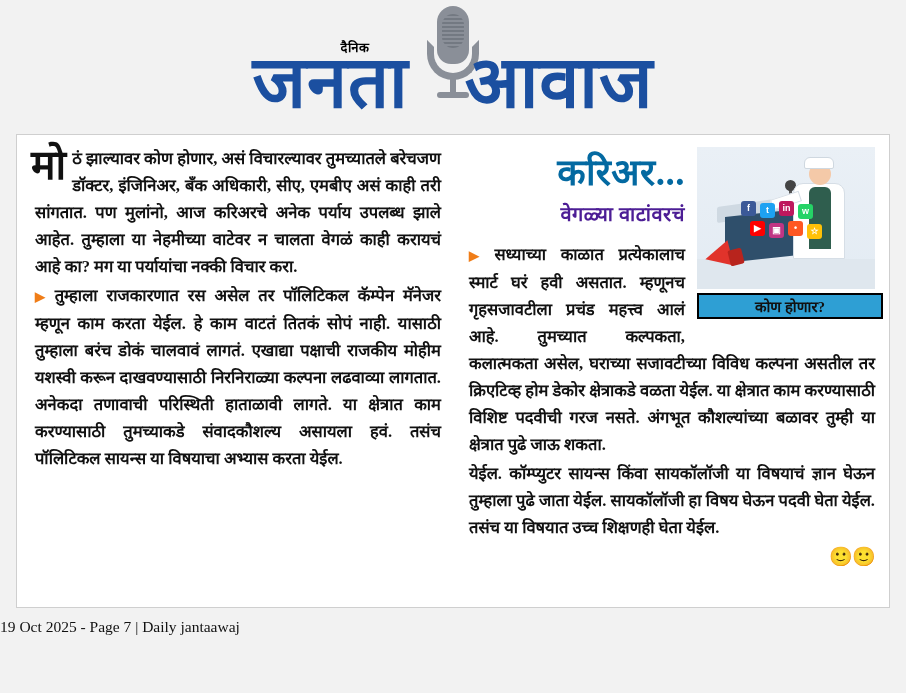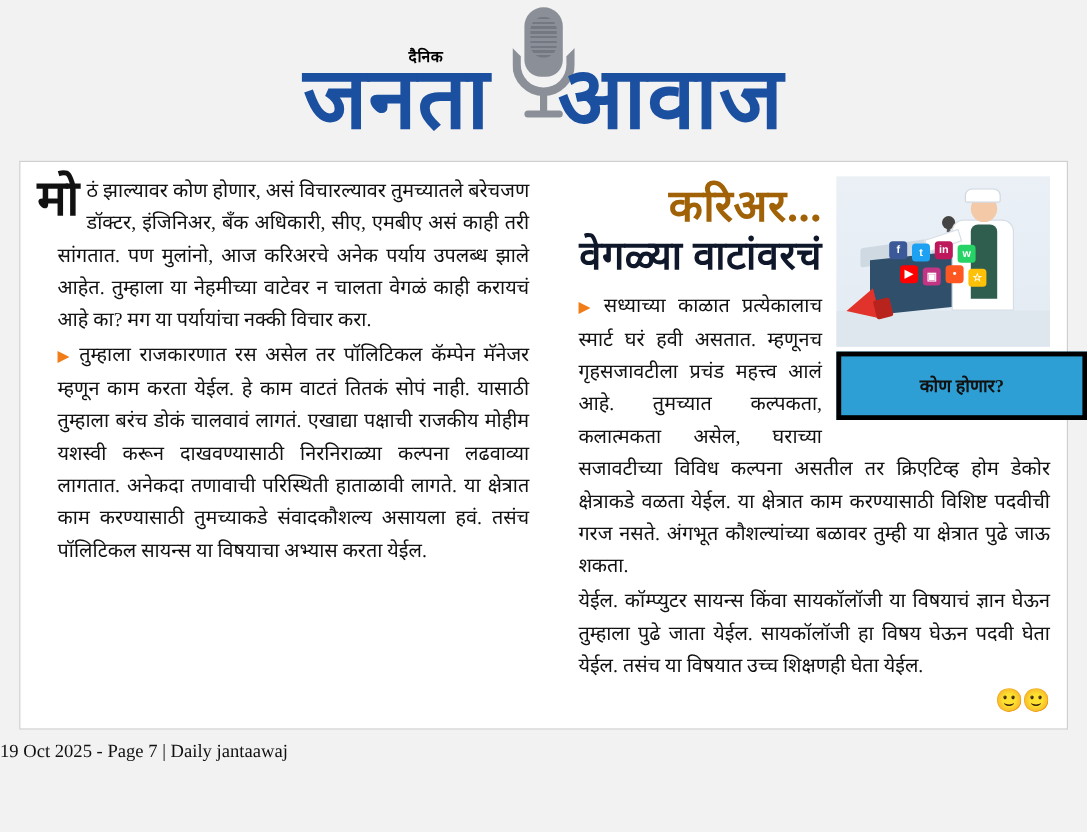--- a/index.html
+++ b/index.html
@@ -141,21 +141,21 @@
   }
   .dropcap {
     float: left;
     font-family: "Liberation Serif", serif;
     font-weight: bold;
     font-size: 41px;
     line-height: 36px;
     padding: 2px 6px 0 0;
     color: #111;
   }
-  .para { margin: 0 0 2px 17px; }
+  .para { margin: 0 0 2px 4px; font-weight: bold; }
   .bullet {
     color: #f07d18;
     font-size: 13px;
     margin-right: 5px;
   }
 
   
   .illus-wrap {
     float: right;
     width: 178px;
@@ -255,51 +255,51 @@
   .ic2 { left: 19px; top: 2px; background: #1da1f2; }
   .ic3 { left: 38px; top: 0;  background: #be185d; }
   .ic4 { left: 57px; top: 3px; background: #25d366; }
   .ic5 { left: 9px;  top: 20px; background: #ff0000; }
   .ic6 { left: 28px; top: 22px; background: #c13584; }
   .ic7 { left: 47px; top: 20px; background: #ff5722; }
   .ic8 { left: 66px; top: 23px; background: #ffc107; }
 
   .illus-caption {
     margin-top: 4px;
-    width: 209px;
+    width: 186px;
     box-sizing: border-box;
     background: #2e9fd4;
-    border: 4px solid #000000;
-    padding: 14px 6px;
+    border: 2px solid #000000;
+    padding: 1px 6px;
     text-align: center;
     font-family: "Liberation Serif", serif;
     font-weight: bold;
     font-size: 15px;
     color: #111;
   }
 
   
   .headline {
     text-align: right;
     padding-top: 6px;
   }
   .headline .h1 {
     font-family: "Liberation Serif", serif;
     font-weight: bold;
     font-size: 37px;
     line-height: 44px;
-    color: #a16207;
+    color: #0369a1;
     letter-spacing: .5px;
   }
   .headline .h2 {
     font-family: "Liberation Serif", serif;
     font-weight: bold;
-    font-size: 33px;
+    font-size: 20px;
     line-height: 38px;
-    color: #0f172a;
+    color: #4c1d95;
     letter-spacing: .5px;
   }
   .right-body { margin-top: 8px; }
 
   .emoji-row {
     text-align: right;
     font-size: 19px;
     margin-top: 4px;
     letter-spacing: -1px;
   }

